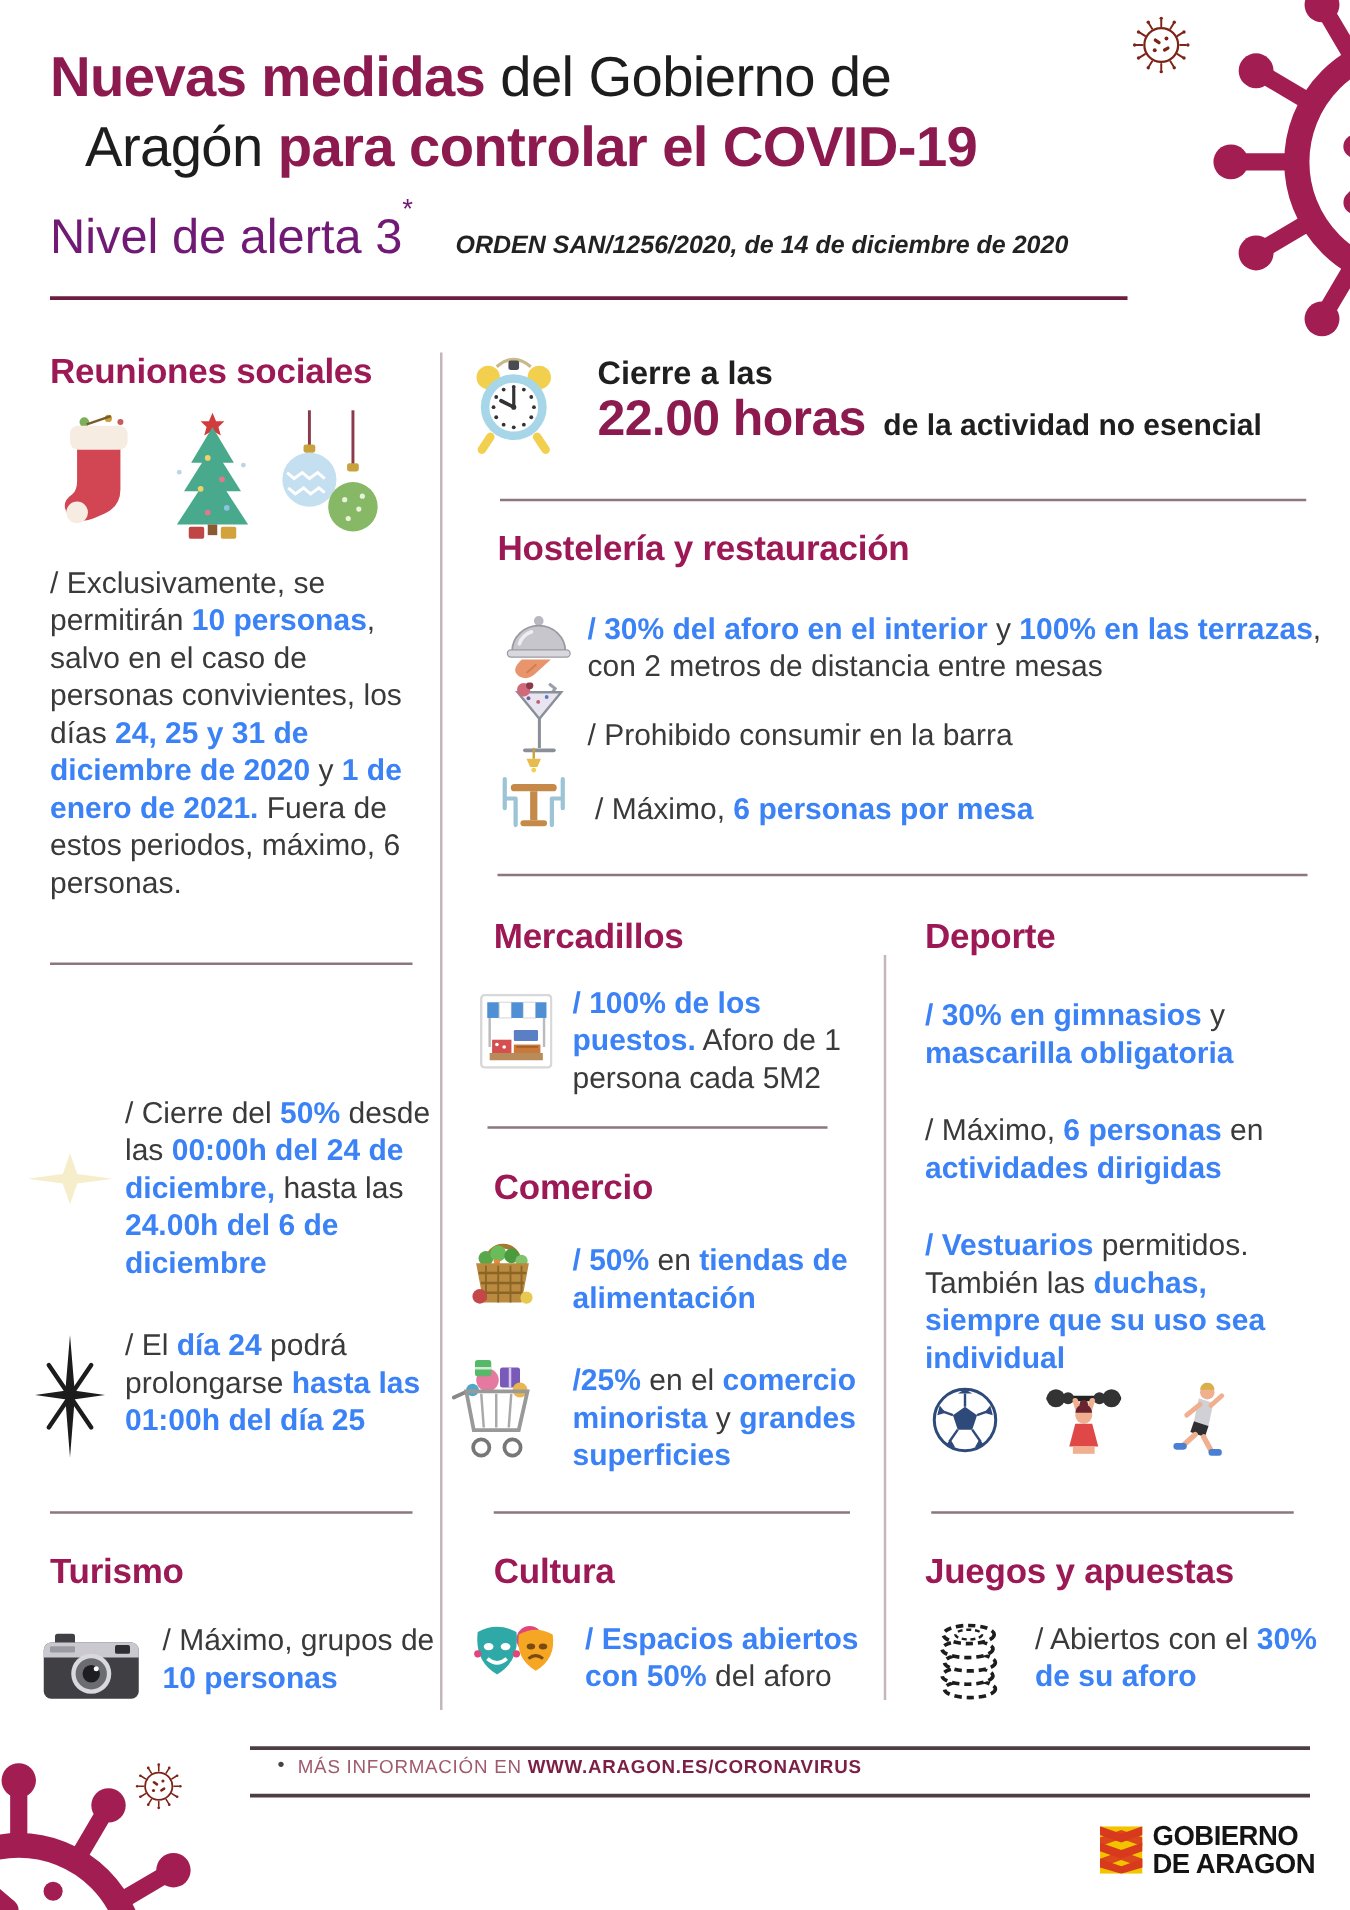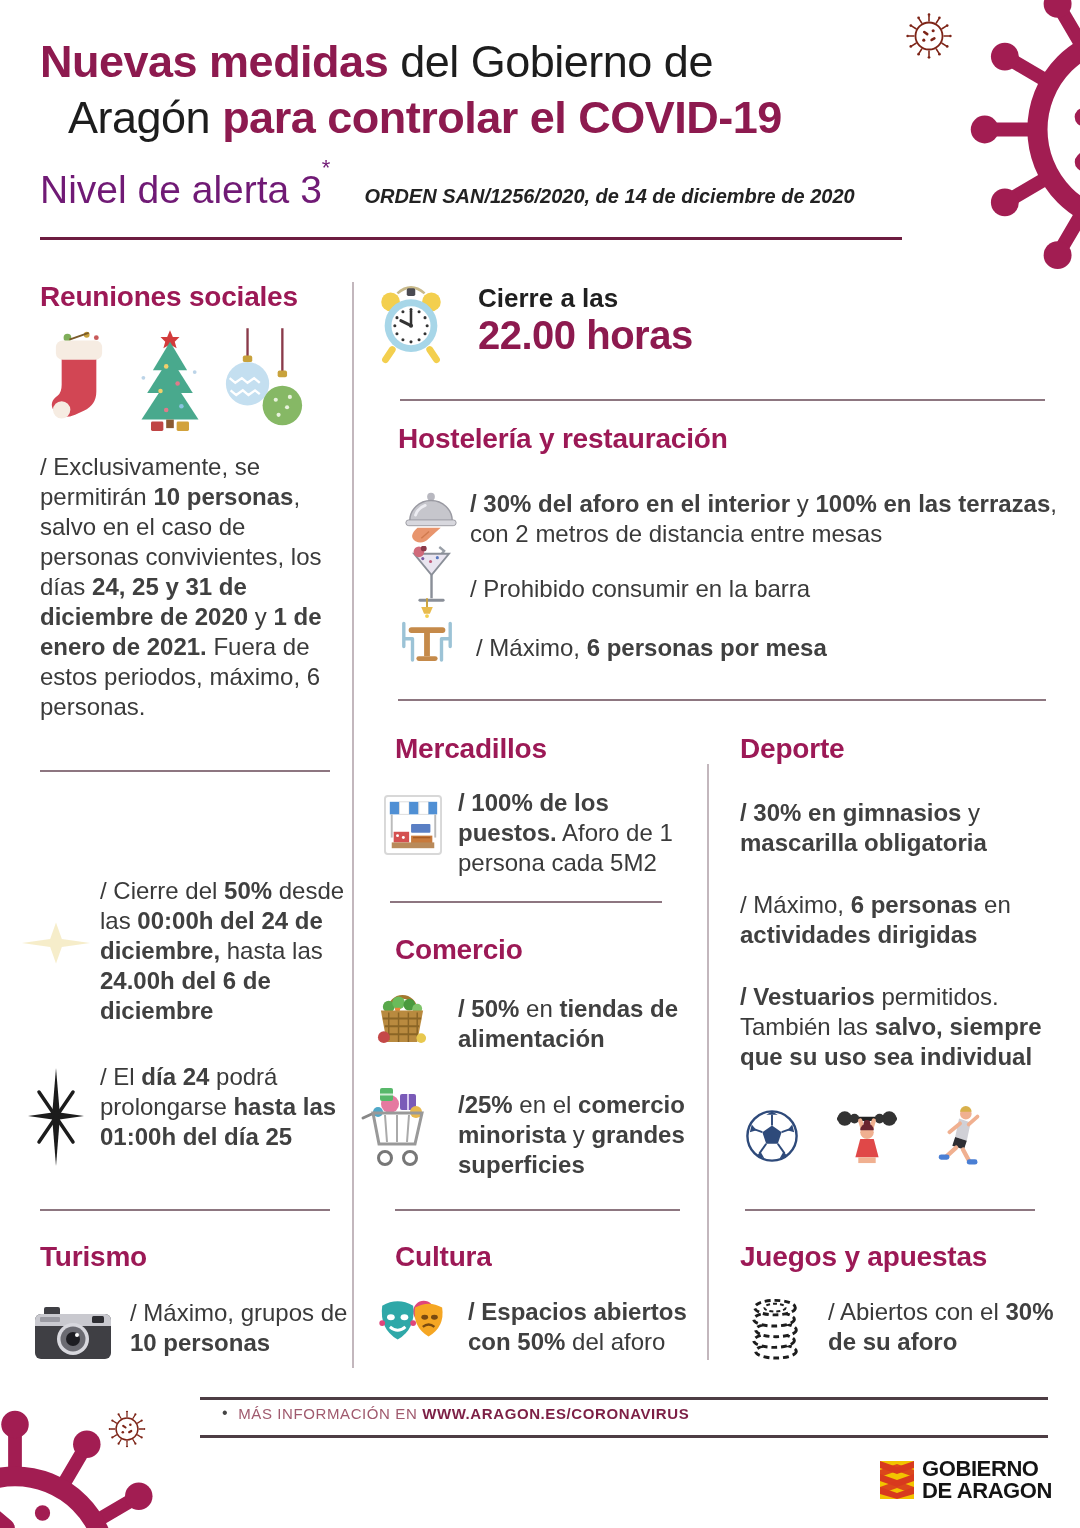--- a/index.html
+++ b/index.html
@@ -2,21 +2,21 @@
 <html><head>
 <meta charset="utf-8">
 <style>
   html,body { margin:0; padding:0; background:#e9e9e9; }
   .page { position:relative; width:1080px; height:1528px; margin:0 auto; background:#fff;
           overflow:hidden; font-family:Liberation Sans, sans-serif; color:#333; }
 
   
   .abs { position:absolute; }
   .txt { font-size:24px; line-height:1.25; color:#3a3a3a; }
-  .txt .b { font-weight:700; color:#404040; }
+  .txt .b { font-weight:700; color:#3b82f6; }
   .sec-h { font-size:28px; font-weight:700; color:#9c1956; letter-spacing:-0.2px; }
 
   
   .title { left:40px; top:34px; font-size:45px; line-height:1.26; letter-spacing:-0.5px; }
   .title .m { color:#8d1a4f; font-weight:700; }
   .title .k { color:#1d1d1d; font-weight:400; }
   .alert-row { left:40px; top:168px; display:flex; align-items:baseline; gap:34px; }
   .alert-level { font-size:39px; color:#701a75; font-weight:400; }
   .alert-level sup { font-size:22px; position:relative; top:-14px; }
   .order-ref { font-size:20px; font-style:italic; font-weight:700; color:#222; }
@@ -277,20 +277,21 @@
           <circle cx="30.5" cy="33.5" r="1.8"></circle>
       </g>
       <line x1="40" y1="50" x2="40" y2="33" stroke="#333" stroke-width="3" stroke-linecap="round"></line>
       <line x1="40" y1="50" x2="28" y2="44" stroke="#333" stroke-width="3.5" stroke-linecap="round"></line>
       <circle cx="40" cy="50" r="2.4" fill="#333"></circle>
     </svg>
   </span>
   <div class="abs cierre-label">Cierre a las</div>
   <div class="abs cierre-line2">
     <span class="cierre-time">22.00 horas</span>
+    <span class="cierre-suffix">de la actividad no esencial</span>
   </div>
   <div class="abs hr" style="left:400px; top:399px; width:645px;"></div>
 
   <div class="abs sec-h" style="left:398px; top:423px;">Hostelería y restauración</div>
 
   <span class="icon abs" style="left:402px; top:488px;">
     <svg width="58" height="58" viewBox="0 0 60 60">
       <circle cx="30" cy="9" r="4" fill="#b8b8c0"></circle>
       <path d="M8 34 a22 21 0 0 1 44 0 z" fill="#c6c6cc" stroke="#9a9aa2" stroke-width="1.5"></path>
       <path d="M14 28 a17 15 0 0 1 10 -10" stroke="#ededf2" stroke-width="3" fill="none" stroke-linecap="round"></path>
@@ -412,21 +413,21 @@
       <path d="M12 32 q8 7 16 0" stroke="#fff" stroke-width="3" fill="none"></path>
       <circle cx="4" cy="28" r="3" fill="#e0457b"></circle>
         <circle cx="36" cy="28" r="3" fill="#e0457b"></circle>
     </svg>
   </span>
   <div class="abs txt" style="left:468px; top:1297px; width:230px;"><span class="b">/ Espacios abiertos con 50%</span><span> del aforo</span></div>
 
   <div class="abs sec-h" style="left:740px; top:733px;">Deporte</div>
   <div class="abs txt" style="left:740px; top:798px; width:315px;"><span class="b">/ 30% en gimnasios</span><span> y </span><span class="b">mascarilla obligatoria</span></div>
   <div class="abs txt" style="left:740px; top:890px; width:315px;"><span>/ Máximo, </span><span class="b">6 personas</span><span> en </span><span class="b">actividades dirigidas</span></div>
-  <div class="abs txt" style="left:740px; top:982px; width:322px;"><span class="b">/ Vestuarios</span><span> permitidos. También las </span><span class="b">salvo, siempre que su uso sea individual</span></div>
+  <div class="abs txt" style="left:740px; top:982px; width:322px;"><span class="b">/ Vestuarios</span><span> permitidos. También las </span><span class="b">duchas, siempre que su uso sea individual</span></div>
 
   <div class="abs" style="left:745px; top:1106px; display:flex; gap:36px; align-items:center;">
     <span class="icon">
       <svg width="54" height="54" viewBox="0 0 56 56">
         <circle cx="28" cy="28" r="25.5" fill="#fff" stroke="#2e4a7a" stroke-width="2.5"></circle>
         <polygon points="28,17 38,24 34,36 22,36 18,24" fill="#2e4a7a"></polygon>
         <g stroke="#2e4a7a" stroke-width="2" fill="none">
           <line x1="28" y1="17" x2="28" y2="6"></line>
             <line x1="38" y1="24" x2="49" y2="20"></line>
           <line x1="34" y1="36" x2="41" y2="46"></line>

